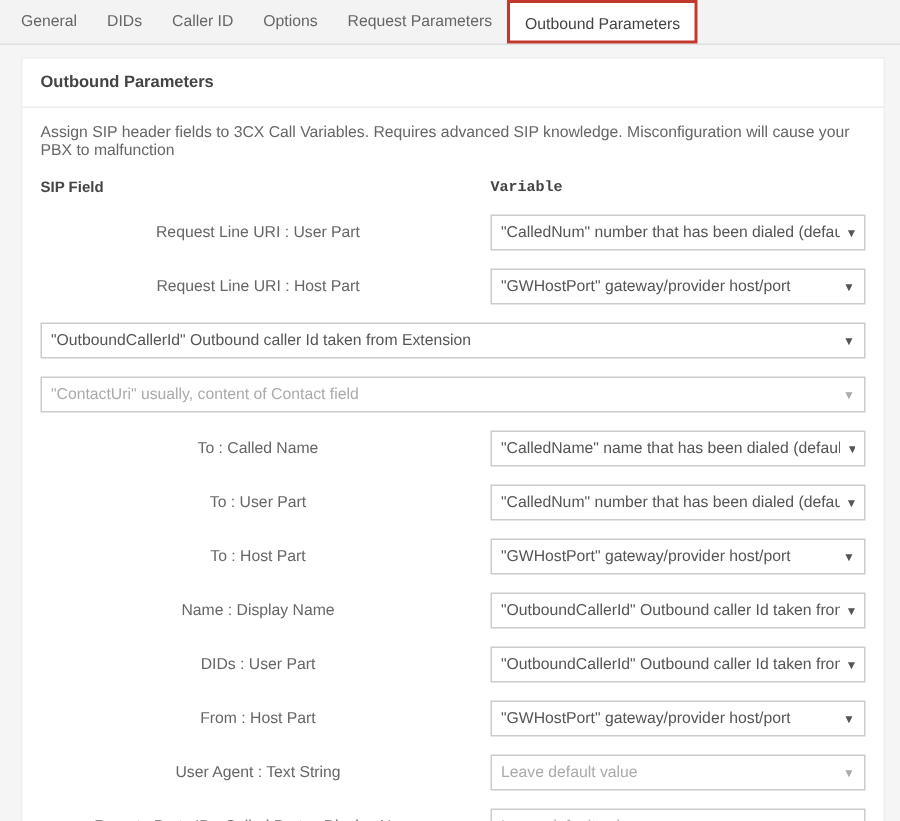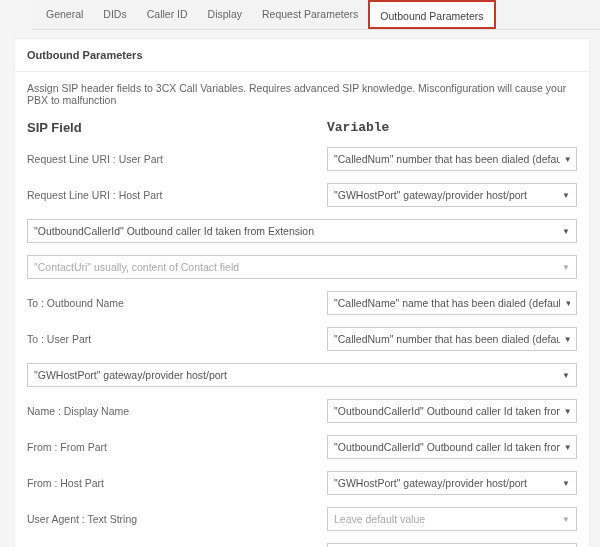--- a/index.html
+++ b/index.html
@@ -10,21 +10,20 @@
     color: #555;
     width: 600px;
   }
   .tabs {
     display: flex;
     background: #f3f3f3;
     border-bottom: 1px solid #e0e0e0;
     padding: 0 4px;
     height: 30px;
     align-items: stretch;
-    margin-left: 32px;
   }
   .tab {
     padding: 8px 10px 6px;
     font-size: 10.5px;
     color: #666;
     cursor: pointer;
     white-space: nowrap;
   }
   .tab.active {
     border: 2px solid #c0392b;
@@ -46,36 +45,37 @@
   }
   .desc {
     font-size: 10.5px;
     color: #666;
     padding: 10px 12px 14px 12px;
   }
   .headers {
     display: flex;
     padding: 0 12px 6px 12px;
     font-weight: 600;
-    font-size: 13px;
+    font-size: 10px;
     color: #444;
   }
   .col-label { width: 300px; }
   .col-value { flex: 1; font-family: Liberation Mono, monospace; }
   .row {
     display: flex;
     align-items: center;
     padding: 6px 12px;
     min-height: 32px;
   }
   .row .field-label {
     width: 300px;
     font-size: 10.5px;
     color: #666;
     padding-right: 10px;
+    text-align: center;
   }
   .row .select {
     flex: 1;
     height: 24px;
     border: 1px solid #ccc;
     background: #fff;
     font-size: 10.5px;
     color: #555;
     display: flex;
     align-items: center;
@@ -96,21 +96,21 @@
   }
   .row .select.placeholder span { color: #aaa; }
 </style>
 </head>
 <body>
 
 <div class="tabs">
   <div class="tab">General</div>
   <div class="tab">DIDs</div>
   <div class="tab">Caller ID</div>
-  <div class="tab">Display</div>
+  <div class="tab">Options</div>
   <div class="tab">Request Parameters</div>
   <div class="tab active">Outbound Parameters</div>
 </div>
 
 <div class="panel">
   <div class="panel-title">Outbound Parameters</div>
   <div class="desc">Assign SIP header fields to 3CX Call Variables. Requires advanced SIP knowledge. Misconfiguration will cause your PBX to malfunction</div>
 
   <div class="headers">
     <div class="col-label">SIP Field</div>
@@ -141,52 +141,53 @@
   </div>
 
   <div class="row">
     <div class="select placeholder">
       <span>"ContactUri" usually, content of Contact field</span>
       <span class="caret">▼</span>
     </div>
   </div>
 
   <div class="row">
-    <div class="field-label">To : Outbound Name</div>
+    <div class="field-label">To : Called Name</div>
     <div class="select">
       <span>"CalledName" name that has been dialed (default: To-&gt;displayname)</span>
       <span class="caret">▼</span>
     </div>
   </div>
 
   <div class="row">
     <div class="field-label">To : User Part</div>
     <div class="select">
       <span>"CalledNum" number that has been dialed (default: To-&gt;user)</span>
       <span class="caret">▼</span>
     </div>
   </div>
 
   <div class="row">
+    <div class="field-label">To : Host Part</div>
     <div class="select">
       <span>"GWHostPort" gateway/provider host/port</span>
       <span class="caret">▼</span>
     </div>
   </div>
 
   <div class="row">
     <div class="field-label">Name : Display Name</div>
     <div class="select">
       <span>"OutboundCallerId" Outbound caller Id taken from Extension</span>
       <span class="caret">▼</span>
     </div>
   </div>
 
   <div class="row">
-    <div class="field-label">From : From Part</div>
+    <div class="field-label">DIDs : User Part</div>
     <div class="select">
       <span>"OutboundCallerId" Outbound caller Id taken from Extension</span>
       <span class="caret">▼</span>
     </div>
   </div>
 
   <div class="row">
     <div class="field-label">From : Host Part</div>
     <div class="select">
       <span>"GWHostPort" gateway/provider host/port</span>

